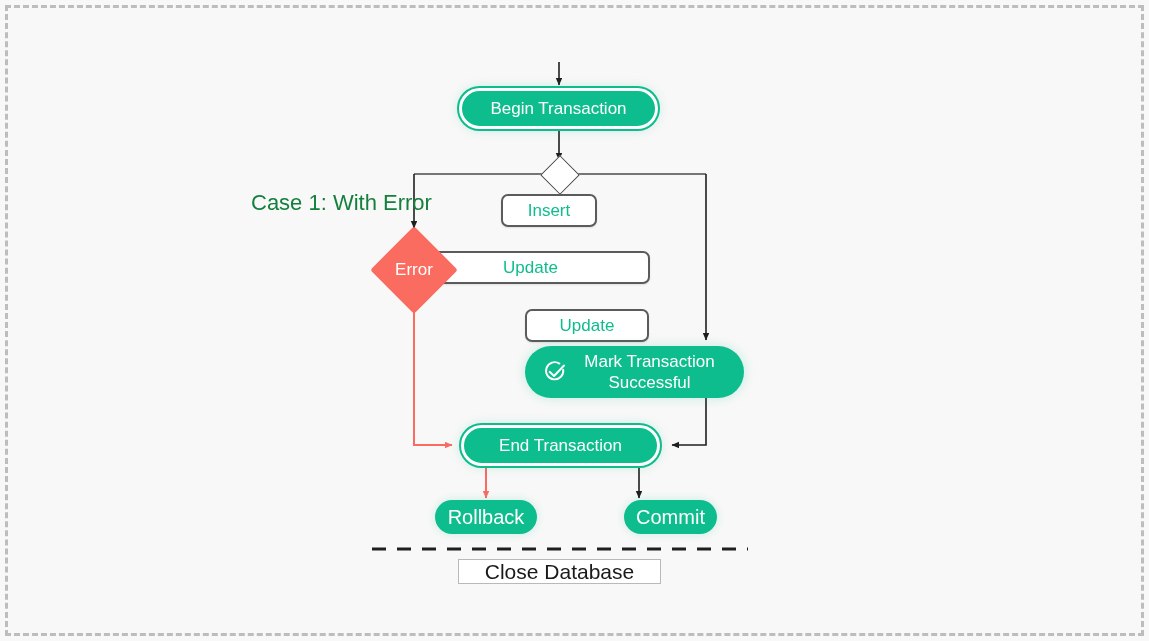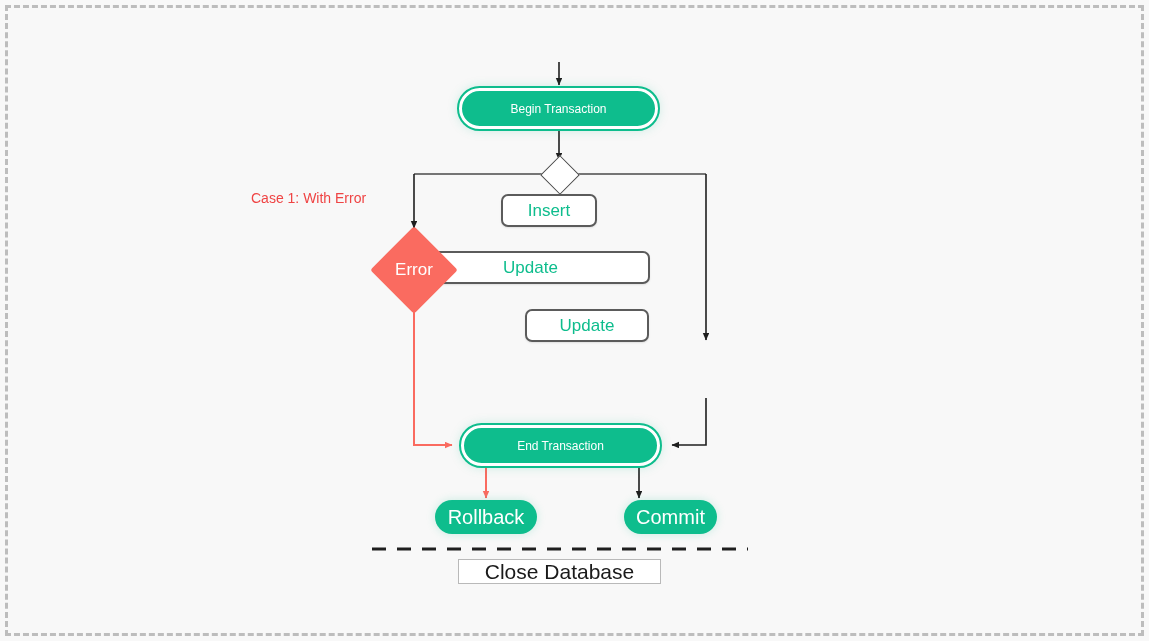--- a/index.html
+++ b/index.html
@@ -60,21 +60,21 @@
     font-size:20px;
     box-shadow:0 0 10px rgba(14,189,141,0.20);
   }
   
   .pill-ring{
     background:#0ebd8d;
     border-radius:999px;
     border:3px solid #ffffff;
     outline:2px solid #0ebd8d;
     color:#ffffff;
-    font-size:12px;
+    font-size:17px;
     box-shadow:0 0 12px rgba(14,189,141,0.25);
   }
   
   .pill-icon{
     background:#0ebd8d;
     border-radius:26px;
     color:#ffffff;
     font-size:17px;
     line-height:21px;
     box-shadow:0 0 12px rgba(14,189,141,0.22);
@@ -105,22 +105,22 @@
     text-align:center;
   }
   
   .diamond-small{
     background:#ffffff;
     border:1.5px solid #4a4a4a;
     transform:rotate(45deg);
   }
   .caption{
     position:absolute;
-    color:#ef4444;
-    font-size:14px;
+    color:#15803d;
+    font-size:22px;
     white-space:pre;
     text-align:center;
   }
 </style>
 </head>
 <body>
 
 <div id="canvas">
 
   <div class="outer-frame"></div>
@@ -175,20 +175,30 @@
   </div>
 
   <div class="diamond-red" style="position:absolute;left:383px;top:239px;width:62px;height:62px;display:flex;align-items:center;justify-content:center;">
     <span class="dtxt">Error</span>
   </div>
 
   <div class="node rect-round" style="left:525px;top:309px;width:124px;height:33px;">
     <span>Update</span>
   </div>
 
+  <div class="node pill-icon" style="left:525px;top:346px;width:219px;height:52px;">
+    <span class="ico">
+      <svg width="24" height="24" viewBox="0 0 24 24" xmlns="http://www.w3.org/2000/svg">
+        <path d="M21 5.5 L11 16 L6.6 11.8" fill="none" stroke="#ffffff" stroke-width="1.9" stroke-linecap="round" stroke-linejoin="round"></path>
+        <path d="M20.2 9.6 A8.6 8.6 0 1 1 16.4 3.6" fill="none" stroke="#ffffff" stroke-width="1.9" stroke-linecap="round"></path>
+      </svg>
+    </span>
+    <span class="lbl">Mark Transaction
+Successful</span>
+  </div>
 
   <div class="node pill-ring" style="left:461px;top:425px;width:199px;height:41px;">
     <span>End Transaction</span>
   </div>
 
   <div class="node pill" style="left:435px;top:500px;width:102px;height:34px;">
     <span>Rollback</span>
   </div>
 
   <div class="node pill" style="left:624px;top:500px;width:93px;height:34px;">

